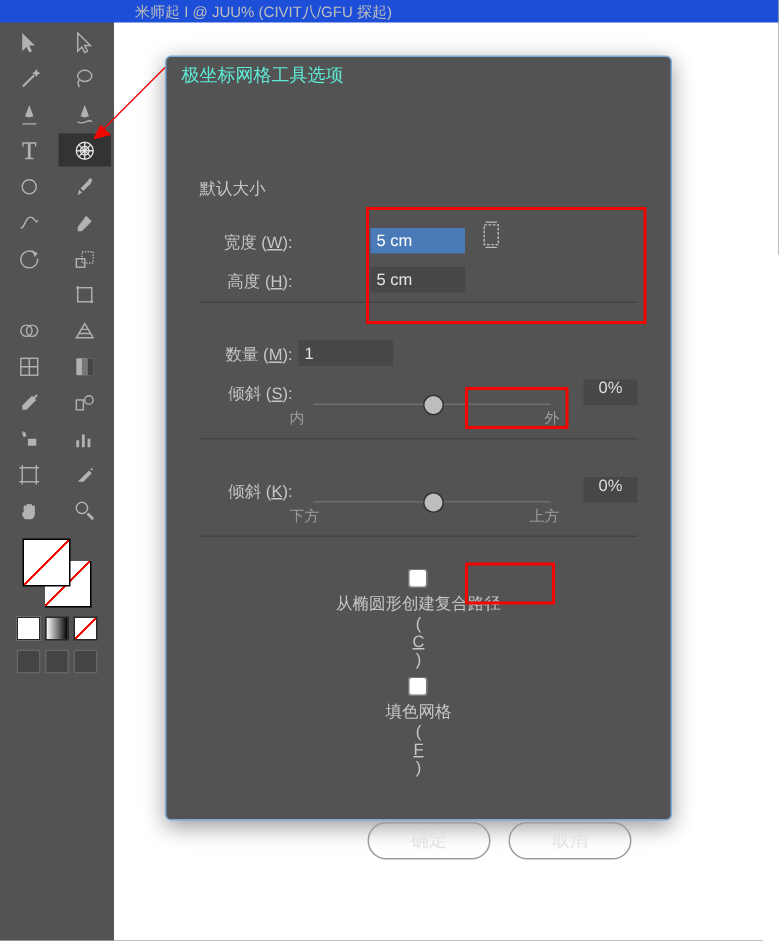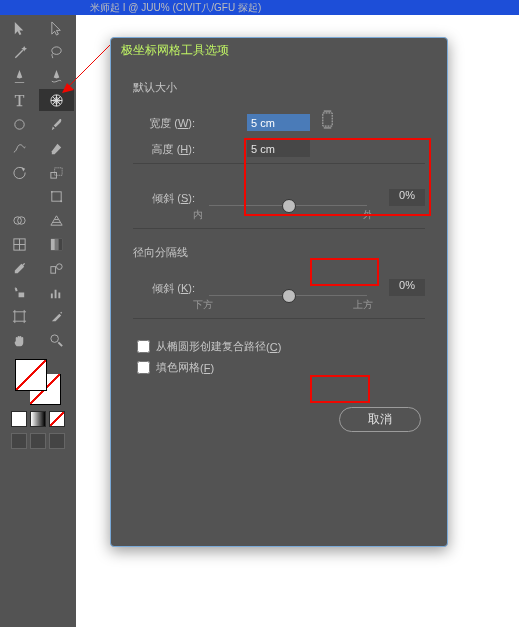--- a/index.html
+++ b/index.html
@@ -13,42 +13,42 @@
   .swatch .b1,.swatch .b2{position:absolute;width:30px;height:30px;border:1px solid #000;}
   .swatch .b1{top:0;left:0;background:linear-gradient(135deg,#fff 0%,#fff 48%,#ef0700 48%,#ef0700 52%,#fff 52%,#fff 100%);z-index:2;}
   .swatch .b2{bottom:0;right:0;background:linear-gradient(135deg,#fff 0%,#fff 48%,#ef0700 48%,#ef0700 52%,#fff 52%,#fff 100%);border-left:0;border-top:0;}
   .mini{display:flex;gap:3px;justify-content:center;margin-top:3px;}
   .mini div{width:14px;height:14px;border:1px solid #2a2a2a;}
   .arrow{position:absolute;top:43px;left:62px;width:50px;height:50px;pointer-events:none;z-index:20;}
   .arrow line{stroke:#ef0700;stroke-width:1;}
   .arrow polygon{fill:#ef0700;}
   .canvas{position:absolute;top:15px;left:76px;right:0;bottom:0;background:#fff;}
   .dlg{position:absolute;top:37px;left:110px;width:336px;height:508px;background:#535353;border:1px solid #7aa9d7;border-radius:4px;box-shadow:0 4px 15px rgba(0,0,0,0.4);}
-  .dlg-t{height:22px;padding:4px 10px 0;color:#bef264;font-size:12px;}
+  .dlg-t{height:22px;padding:4px 10px 0;color:#5eead4;font-size:12px;}
   .dlg-b{position:absolute;top:26px;left:10px;right:10px;bottom:10px;background:#535353;}
   .grp{margin:0 12px;padding:16px 0 6px;position:relative;color:#c6c6c6;}
   .grp + .grp{border-top:1px solid #444;}
-  .grp-t{font-size:11px;margin-bottom:10px;}
+  .grp-t{font-size:11px;margin-bottom:10px;margin-top:38px;}
   .row{display:flex;align-items:flex-end;height:26px;}
   .lbl{width:62px;text-align:right;padding-right:4px;}
   .inp{width:55px;height:17px;background:#474747;border:none;color:#e4e4e4;padding:0 4px;font-size:11px;}
   .inp.sel{background:#4a7bb8;color:#fff;}
   .inpw{position:relative;display:inline-block;padding-left:48px;}
   .mark1{position:absolute;border:2px solid #ef0700;}
   .m1{top:100px;left:133px;width:183px;height:74px;}
   .m2{top:220px;left:199px;width:65px;height:24px;}
   .m3{top:337px;left:199px;width:56px;height:24px;}
   .chain{margin-left:10px;color:#bbb;}
   .chain svg{width:15px;height:19px;}
   .slider{display:flex;align-items:center;flex:1;margin:0 10px;position:relative;}
   .track{flex:1;height:1px;background:#6f6f6f;position:relative;}
   .knob{position:absolute;top:-6px;width:12px;height:12px;border-radius:50%;background:#bdbdbd;border:1px solid #333;}
   .pct{width:36px;height:17px;background:#474747;color:#ddd;text-align:center;margin-left:12px;}
   .axis{display:flex;justify-content:space-between;margin:2px 0 0 60px;width:180px;color:#9a9a9a;font-size:10px;}
-  .cb{display:flex;align-items:center;margin:2px 0;}
+  .cb{display:flex;align-items:center;margin:2px 0;flex-direction:column;}
   .cb input{margin-right:6px;}
   .btns{display:flex;justify-content:flex-end;gap:12px;margin:22px 16px 0 0;}
   .btn{width:82px;height:25px;border:1px solid #9c9c9c;background:transparent;color:#e2e2e2;border-radius:13px;cursor:pointer;font-size:12px;}
   u{text-decoration:underline;}
 </style>
 </head>
 <body>
 
 <div class="bar">米师起 I  @ JUU% (CIVIT八/GFU 探起)</div>
 
@@ -249,36 +249,39 @@
         </span>
       </div>
       <div class="row">
         <span class="lbl"><span>高度</span> (<u>H</u>):</span>
         <span class="inpw"><input class="inp" value="5 cm" style=""></span>
       </div>
     </div>
 
     <div class="grp">
       <div class="row">
+        <span class="lbl"><span>数量</span> (<u>M</u>):</span>
+        <input class="inp" value="1" style="">
+      </div>
+      <div class="row">
         <span class="lbl"><span>倾斜</span> (<u>S</u>):</span>
         <div class="slider">
             <div class="track">
               <div class="knob" style="left:calc(50% - 6px);"></div>
             </div>
           </div>
         <div class="pct">0%</div>
       </div>
       <div class="axis">
           <span>内</span>
           <span>外</span>
         </div>
     </div>
 
     <div class="grp">
-      <div class="grp-t">径向分隔线</div>
       <div class="row">
         <span class="lbl"><span>倾斜</span> (<u>K</u>):</span>
         <div class="slider">
             <div class="track">
               <div class="knob" style="left:calc(50% - 6px);"></div>
             </div>
           </div>
         <div class="pct">0%</div>
       </div>
       <div class="axis">
@@ -286,19 +289,20 @@
           <span>上方</span>
         </div>
     </div>
 
     <div class="grp">
       <label class="cb"><input type="checkbox" style=""><span>从椭圆形创建复合路径</span> (<u>C</u>)</label>
       <label class="cb"><input type="checkbox" style=""><span>填色网格</span> (<u>F</u>)</label>
     </div>
 
     <div class="btns">
+      <button class="btn">确定</button>
       <button class="btn">取消</button>
     </div>
   </div>
   <div class="mark1 m1"></div>
   <div class="mark1 m2"></div>
   <div class="mark1 m3"></div>
 </div>
 
 </body></html>

